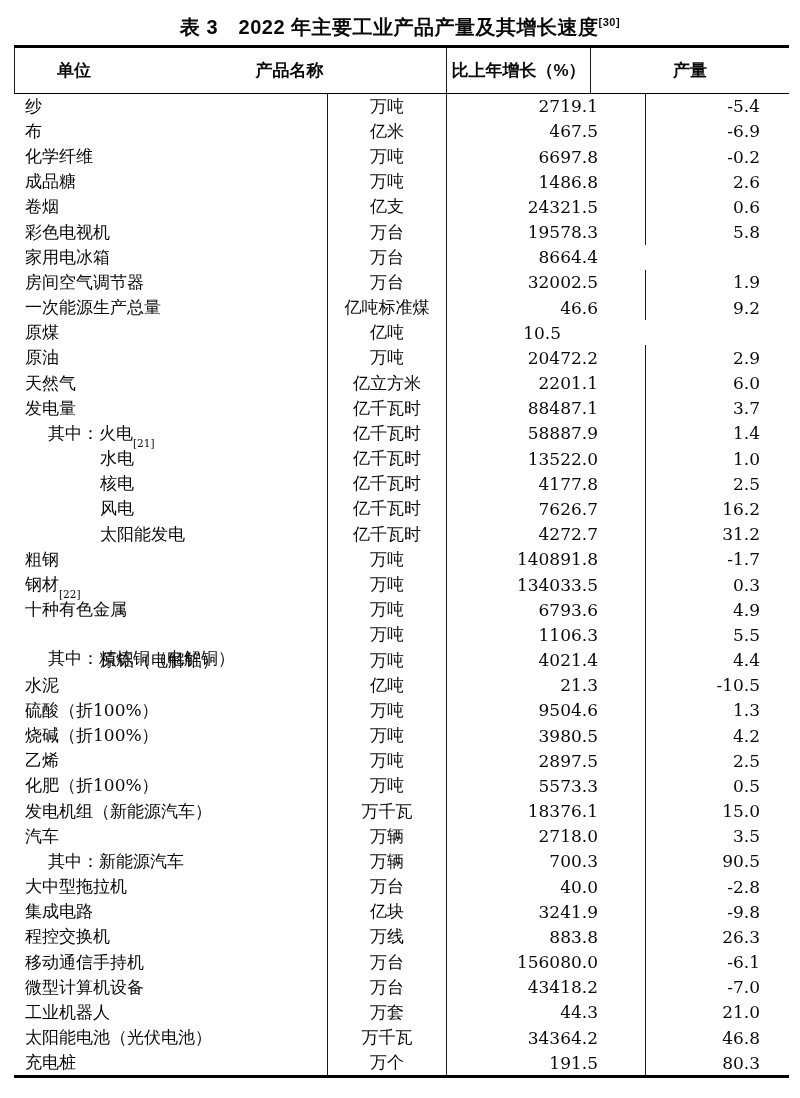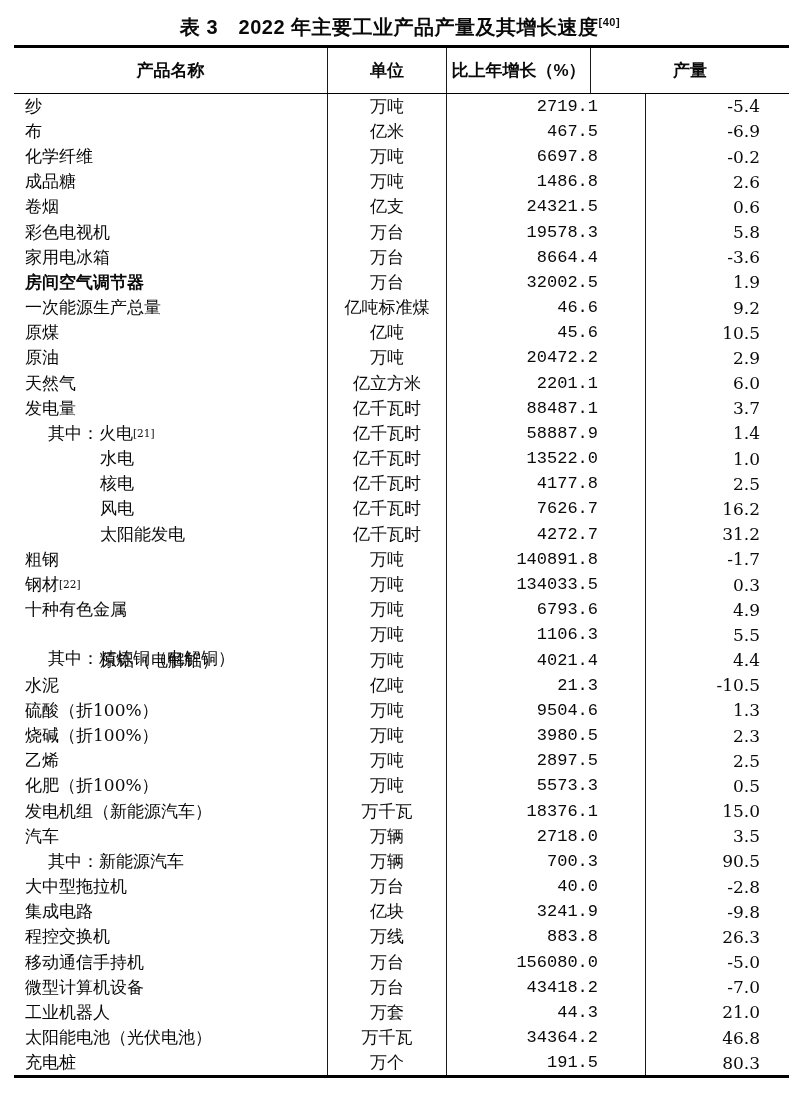--- a/index.html
+++ b/index.html
@@ -44,35 +44,35 @@
   .bl { border-left: 1.5px solid #1a1a1a; }
   .tr {
     display: flex;
     height: 25.18px;
     align-items: center;
     font-size: 17px;
   }
   .td { height: 100%; display: flex; align-items: center; }
   .td.c1 { padding-left: 11px; }
   .td.c2 { justify-content: center; }
-  .td.c3 { justify-content: flex-end; padding-right: 47px; font-family: Liberation Mono, monospace; }
+  .td.c3 { justify-content: flex-end; padding-right: 47px; }
   .td.c4 { justify-content: flex-end; padding-right: 29px; }
-  .fn { font-size: 10.5px; align-self: flex-start; margin-top: 6px; }
+  .fn { font-size: 10.5px; align-self: flex-start; margin-top: 16px; }
   .fn:empty { display: none; }
 </style>
 </head>
 <body>
 
 <div class="page">
-  <div class="title"><span>表 3　2022 年主要工业产品产量及其增长速度</span><sup>[40]</sup></div>
+  <div class="title"><span>表 3　2022 年主要工业产品产量及其增长速度</span><sup>[30]</sup></div>
 
   <div class="table">
     <div class="thead">
+      <div class="th c2 bl">单位</div>
       <div class="th c1">产品名称</div>
-      <div class="th c2 bl">单位</div>
       <div class="th c4 bl">比上年增长（%）</div>
       <div class="th c3 bl">产量</div>
     </div>
     <div class="tbody" id="tbody">
   <div class="tr">
     <div class="td c1" style="padding-left: 11px;">
             <span>纱</span>
           </div>
     <div class="td c2 bl">万吨</div>
     <div class="td c3 bl">2719.1</div>
@@ -123,25 +123,24 @@
     <div class="td c3 bl">19578.3</div>
     <div class="td c4 bl">5.8</div>
   </div>
 
   <div class="tr">
     <div class="td c1" style="padding-left: 11px;">
             <span>家用电冰箱</span>
           </div>
     <div class="td c2 bl">万台</div>
     <div class="td c3 bl">8664.4</div>
-    <div class="td c4 bl">-3.6</div>
-  </div>
-
-  <div class="tr">
-    <div class="td c1" style="padding-left: 11px; font-weight: bold;">
+  </div>
+
+  <div class="tr">
+    <div class="td c1" style="padding-left: 11px;">
             <span>房间空气调节器</span>
           </div>
     <div class="td c2 bl">万台</div>
     <div class="td c3 bl">32002.5</div>
     <div class="td c4 bl">1.9</div>
   </div>
 
   <div class="tr">
     <div class="td c1" style="padding-left: 11px;">
             <span>一次能源生产总量</span>
@@ -149,21 +148,20 @@
     <div class="td c2 bl">亿吨标准煤</div>
     <div class="td c3 bl">46.6</div>
     <div class="td c4 bl">9.2</div>
   </div>
 
   <div class="tr">
     <div class="td c1" style="padding-left: 11px; text-align: right;">
             <span>原煤</span>
           </div>
     <div class="td c2 bl">亿吨</div>
-    <div class="td c3 bl">45.6</div>
     <div class="td c4 bl">10.5</div>
   </div>
 
   <div class="tr">
     <div class="td c1" style="padding-left: 11px;">
             <span>原油</span>
           </div>
     <div class="td c2 bl">万吨</div>
     <div class="td c3 bl">20472.2</div>
     <div class="td c4 bl">2.9</div>
@@ -296,21 +294,21 @@
     <div class="td c3 bl">9504.6</div>
     <div class="td c4 bl">1.3</div>
   </div>
 
   <div class="tr">
     <div class="td c1" style="padding-left: 11px;">
             <span>烧碱（折100%）</span>
           </div>
     <div class="td c2 bl">万吨</div>
     <div class="td c3 bl">3980.5</div>
-    <div class="td c4 bl">2.3</div>
+    <div class="td c4 bl">4.2</div>
   </div>
 
   <div class="tr">
     <div class="td c1" style="padding-left: 11px;">
             <span>乙烯</span>
           </div>
     <div class="td c2 bl">万吨</div>
     <div class="td c3 bl">2897.5</div>
     <div class="td c4 bl">2.5</div>
   </div>
@@ -377,21 +375,21 @@
     <div class="td c3 bl">883.8</div>
     <div class="td c4 bl">26.3</div>
   </div>
 
   <div class="tr">
     <div class="td c1" style="padding-left: 11px;">
             <span>移动通信手持机</span>
           </div>
     <div class="td c2 bl">万台</div>
     <div class="td c3 bl">156080.0</div>
-    <div class="td c4 bl">-5.0</div>
+    <div class="td c4 bl">-6.1</div>
   </div>
 
   <div class="tr">
     <div class="td c1" style="padding-left: 11px;">
             <span>微型计算机设备</span>
           </div>
     <div class="td c2 bl">万台</div>
     <div class="td c3 bl">43418.2</div>
     <div class="td c4 bl">-7.0</div>
   </div>

